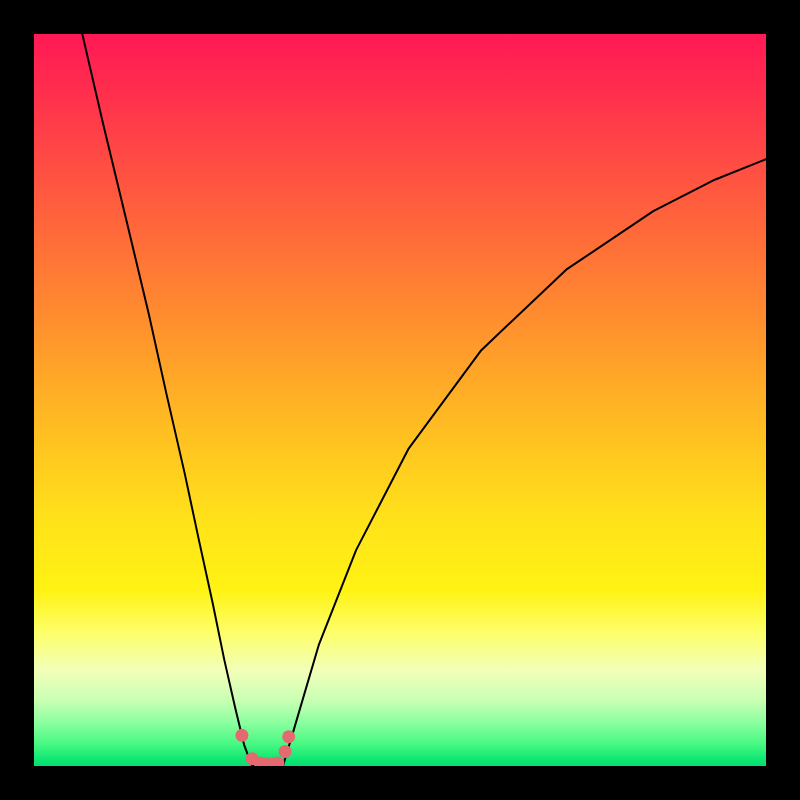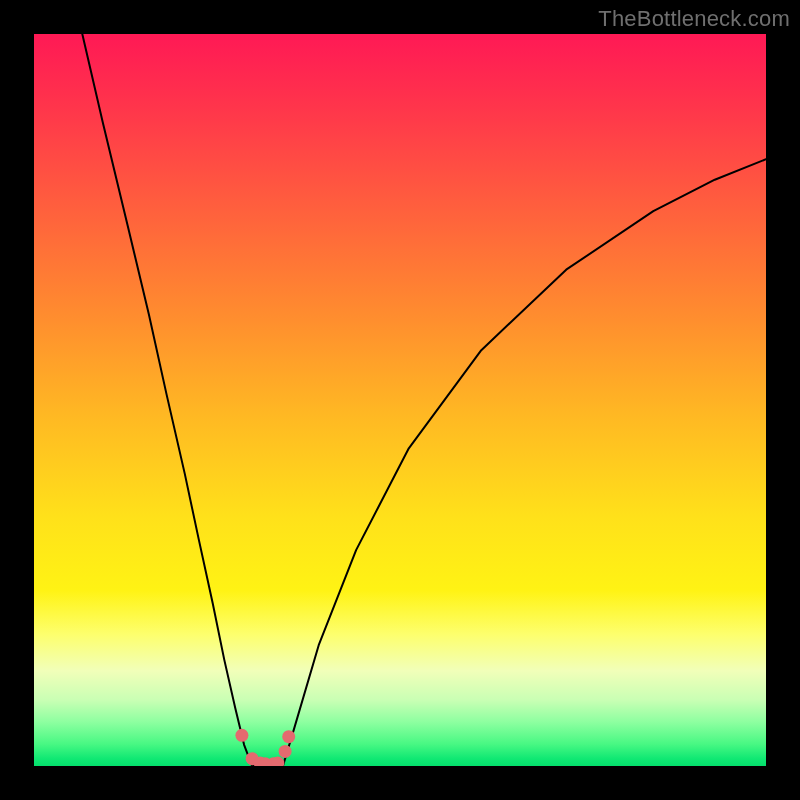--- a/index.html
+++ b/index.html
@@ -59,21 +59,20 @@
     top: 0;
     width: 732px;
     height: 732px;
   }
 </style>
 </head>
 <body>
 
 <div class="frame">
 
-  <div class="watermark">TheBottleneck.com</div>
 
   <div class="plot">
     <svg class="overlay" viewBox="0 0 732 732" preserveAspectRatio="none">
       <path fill="none" stroke="#000000" stroke-width="2" stroke-linejoin="round" stroke-linecap="round" d="M 48.3 0.0 L 68.8 88.6 L 93.7 191.8 L 114.9 280.4 L 132.5 360.1 L 150.8 439.9 L 164.7 505.1 L 178.6 568.8 L 190.3 625.9 L 201.3 674.2 L 210.1 710.8 L 218.1 732.0 L 218.1 732.0 L 224.7 732.0 L 231.3 732.0 L 239.4 732.0 L 248.9 732.0 L 248.9 732.0 L 259.9 695.4 L 284.7 611.2 L 322.1 516.1 L 374.8 414.3 L 447.3 316.2 L 532.2 235.7 L 619.3 177.1 L 680.8 145.7 L 732.0 125.2 "></path>
       <g>
           <circle cx="207.9" cy="701.3" r="6.5" fill="#e46a6f" stroke="#c94f55" stroke-width="0"></circle>
           <circle cx="218.1" cy="724.7" r="6.5" fill="#e46a6f" stroke="#c94f55" stroke-width="0"></circle>
           <circle cx="226.2" cy="729.1" r="6.5" fill="#e46a6f" stroke="#c94f55" stroke-width="0"></circle>
           <circle cx="231.3" cy="729.8" r="6.5" fill="#e46a6f" stroke="#c94f55" stroke-width="0"></circle>
           <circle cx="239.4" cy="729.8" r="6.5" fill="#e46a6f" stroke="#c94f55" stroke-width="0"></circle>

